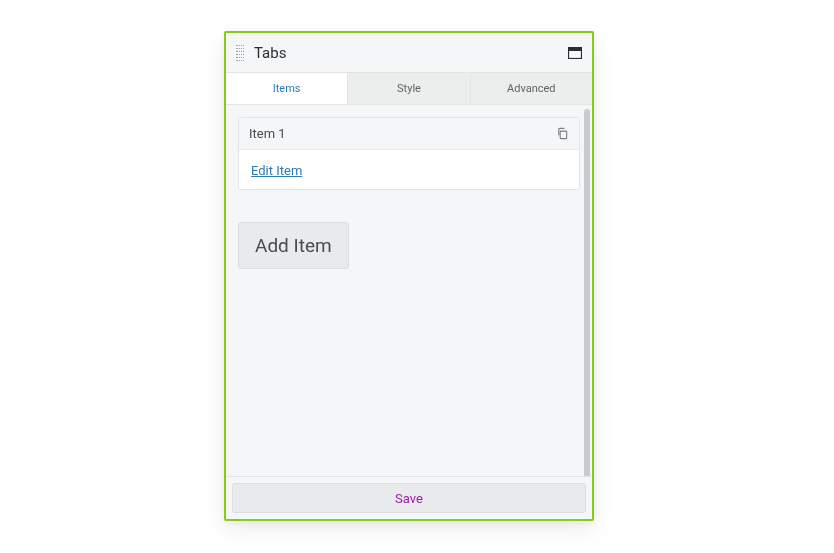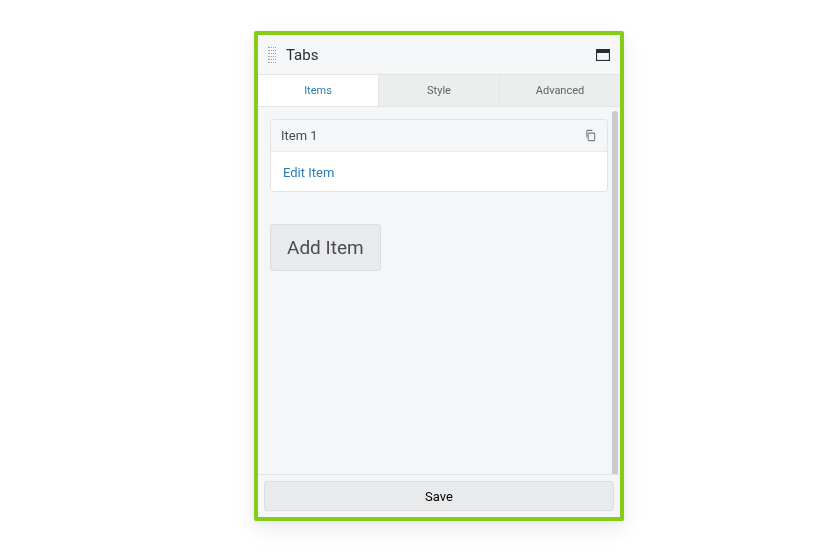--- a/index.html
+++ b/index.html
@@ -5,26 +5,26 @@
     * { box-sizing: border-box; margin: 0; padding: 0; }
     body {
       font-family: -apple-system, BlinkMacSystemFont, "Segoe UI", Roboto, Helvetica, Arial, sans-serif;
       background: #fff;
       width: 834px;
       height: 553px;
       position: relative;
     }
     .panel {
       position: absolute;
-      left: 254px;
+      left: 224px;
       top: 31px;
       width: 370px;
       height: 490px;
       background: #f5f6f7;
-      border: 4px solid #84cc16;
+      border: 2px solid #84cc16;
       border-radius: 2px;
       box-shadow: 0 8px 24px rgba(0,0,0,0.08), 0 2px 6px rgba(0,0,0,0.05);
       display: flex;
       flex-direction: column;
     }
     .panel-header {
       display: flex;
       align-items: center;
       height: 40px;
       padding: 0 10px 0 8px;
@@ -124,20 +124,21 @@
       width: 13px;
       height: 13px;
       display: block;
     }
     .item-body {
       padding: 10px 12px;
     }
     .edit-link {
       font-size: 13px;
       color: #2b7cb3;
+      text-decoration: underline;
       cursor: pointer;
     }
     .add-btn {
       background: #e9eaeb;
       border: 1px solid #dcddde;
       border-radius: 3px;
       padding: 11px 16px;
       font-size: 19px;
       color: #4a4c4f;
       cursor: pointer;
@@ -149,21 +150,21 @@
       padding: 6px;
       border-top: 1px solid #e3e4e6;
     }
     .footer-btn {
       flex: 1;
       background: #e9eaeb;
       border: 1px solid #dcddde;
       border-radius: 3px;
       height: 30px;
       font-size: 13px;
-      color: #000000;
+      color: #a21caf;
       cursor: pointer;
       font-family: inherit;
     }
   </style>
 </head>
 <body>
 
 <div class="panel">
 
   <div class="panel-header">

